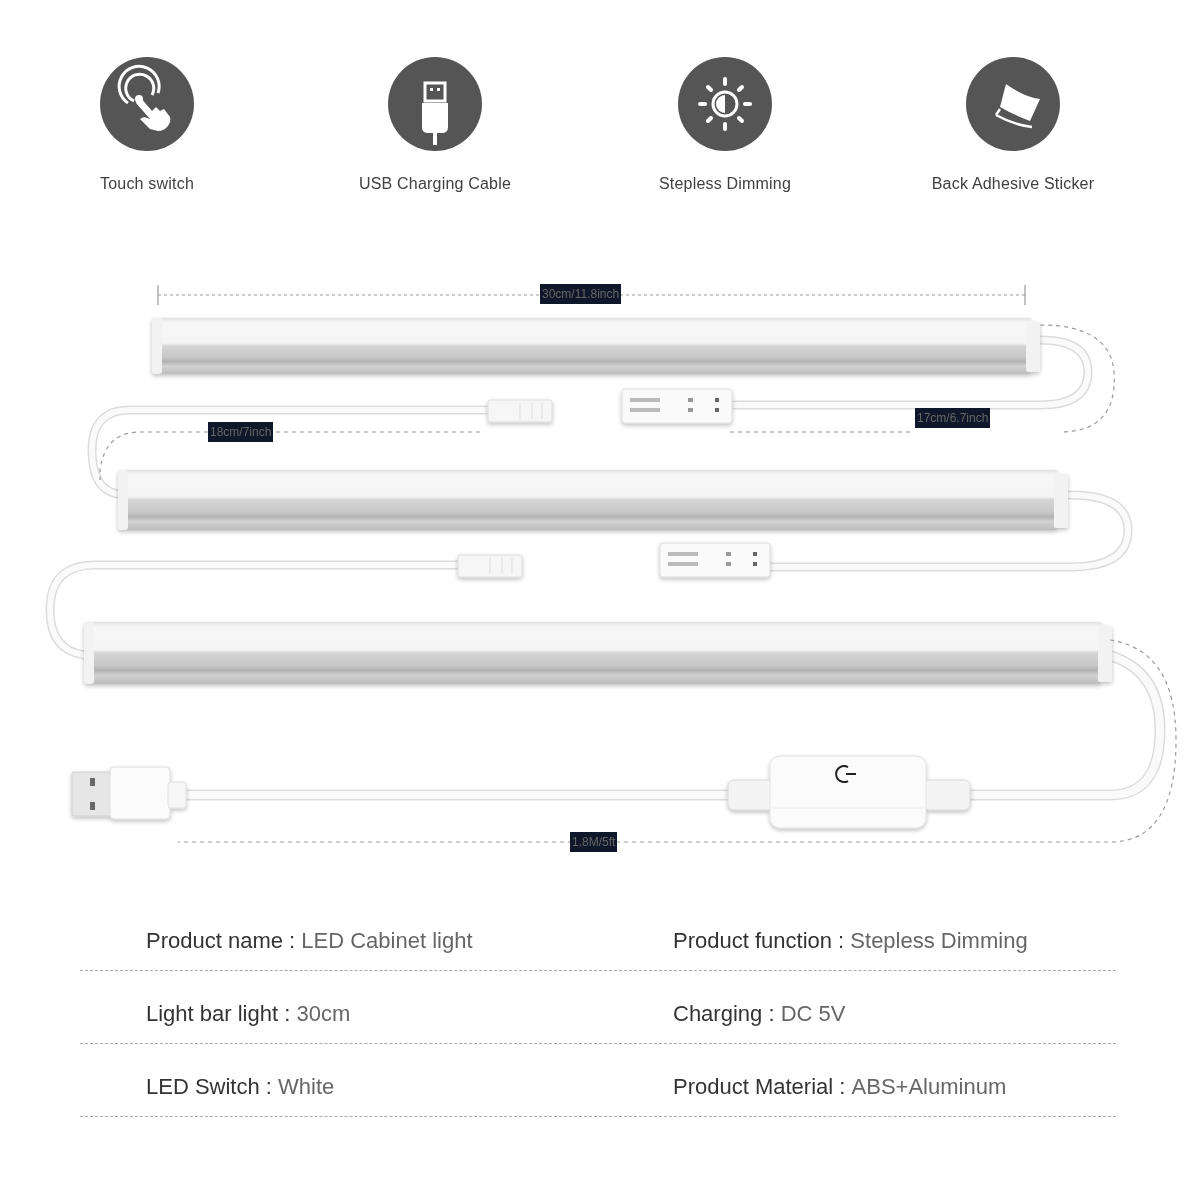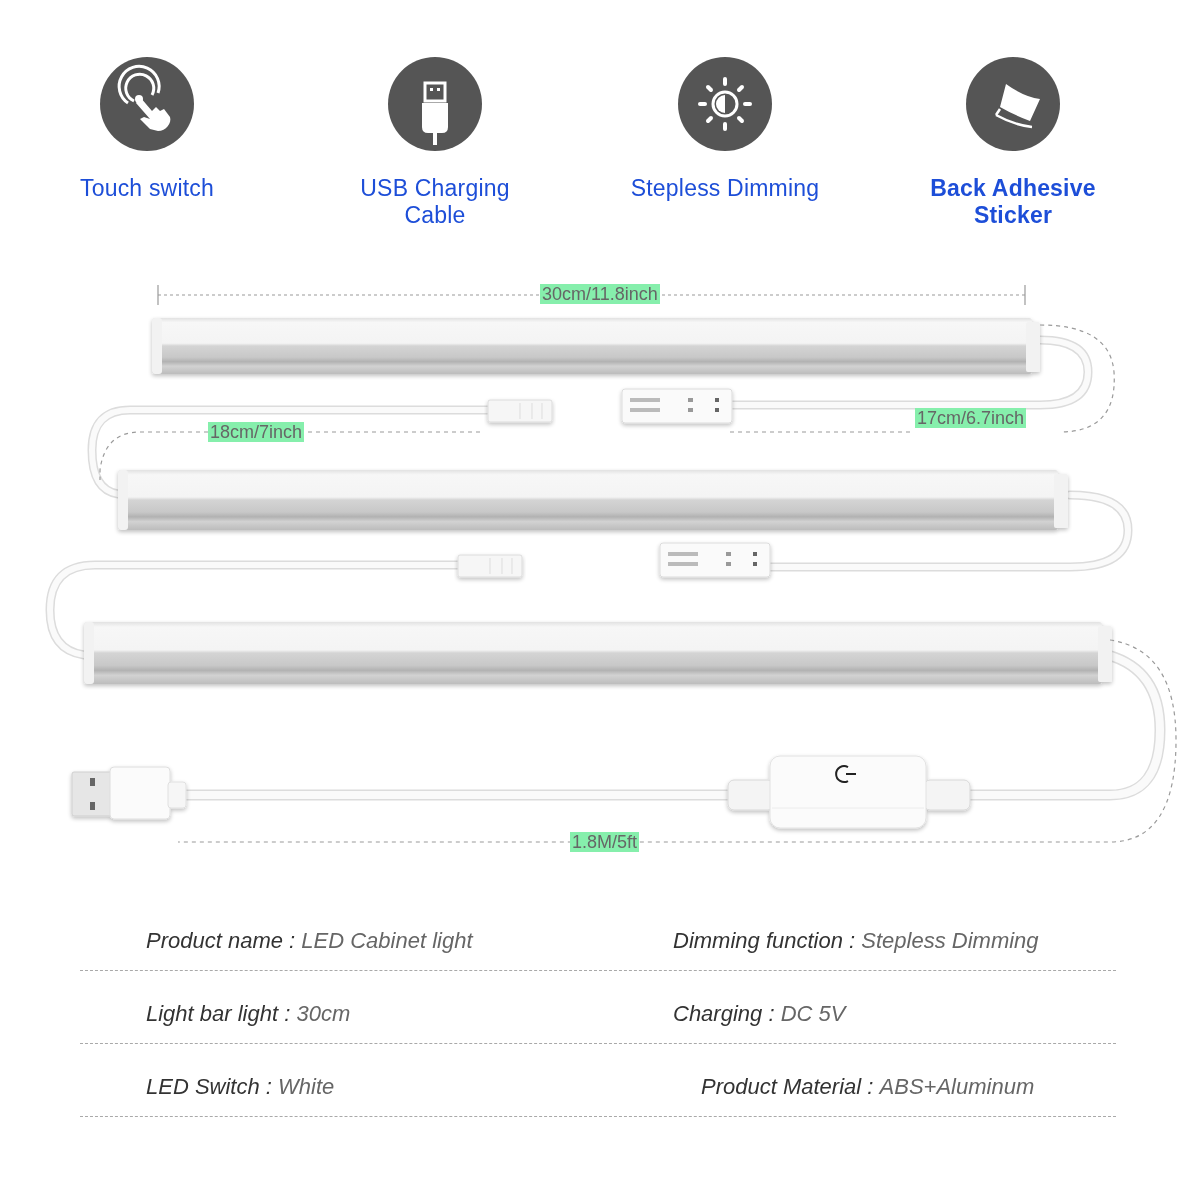--- a/index.html
+++ b/index.html
@@ -4,31 +4,31 @@
   <style>
     html, body { margin: 0; padding: 0; background: #ffffff; }
     body { width: 1200px; height: 1200px; position: relative; overflow: hidden;
            font-family: "Liberation Sans", "DejaVu Sans", sans-serif; color: #444; }
 
     
     .feature { position: absolute; top: 57px; width: 200px; text-align: center; }
     .feature .circle { width: 94px; height: 94px; border-radius: 50%; background: #555555;
                        margin: 0 auto; position: relative; }
     .feature .circle svg { position: absolute; left: 0; top: 0; width: 94px; height: 94px; }
-    .feature .label { margin-top: 24px; font-size: 23px; color: #1d4ed8; letter-spacing: 0.2px; }
+    .feature .label { margin-top: 24px; font-size: 16px; color: #404040; letter-spacing: 0.2px; }
 
     
     .diagram { position: absolute; left: 0; top: 0; width: 1200px; height: 900px; }
-    .dim-label { position: absolute; font-size: 18px; color: #666; background: #86efac;
+    .dim-label { position: absolute; font-size: 12px; color: #666; background: #0f172a;
                  padding: 0 2px; line-height: 20px; }
 
     
     .spec-row { position: absolute; left: 80px; width: 1036px; height: 60px;
                 border-bottom: 1.5px dashed #a9a9a9; }
-    .spec { position: absolute; top: 18px; font-size: 22px; color: #444; white-space: nowrap; font-style: italic; }
+    .spec { position: absolute; top: 18px; font-size: 22px; color: #444; white-space: nowrap; }
     .spec .k { color: #333; font-weight: 500; }
     .spec .v { color: #666; font-weight: 300; }
   </style>
 </head>
 <body>
 
 <div class="feature" style="left:47px;">
   <div class="circle">
     <svg viewBox="0 0 94 94">
       <path d="M34 44 A14 14 0 1 1 52 38" fill="none" stroke="#fff" stroke-width="3"></path>
@@ -66,21 +66,21 @@
         <line x1="30" y1="30" x2="33" y2="33"></line>
         <line x1="61" y1="61" x2="64" y2="64"></line>
         <line x1="30" y1="64" x2="33" y2="61"></line>
         <line x1="61" y1="33" x2="64" y2="30"></line>
       </g>
     </svg>
   </div>
   <div class="label">Stepless Dimming</div>
 </div>
 
-<div class="feature" style="left:913px;font-weight:bold;">
+<div class="feature" style="left:913px;">
   <div class="circle">
     <svg viewBox="0 0 94 94">
       <path d="M40 27 Q58 40 74 42 L64 64 Q48 58 34 50 Z" fill="#fff"></path>
       <path d="M30 58 Q48 68 66 70" fill="none" stroke="#fff" stroke-width="2.5"></path>
       <path d="M34 52 L30 58" stroke="#fff" stroke-width="2.5"></path>
     </svg>
   </div>
   <div class="label">Back Adhesive Sticker</div>
 </div>
 
@@ -212,38 +212,38 @@
 <div class="dim-label" style="left:208px; top:422px;text-align:right;">18cm/7inch</div>
 <div class="dim-label" style="left:915px; top:408px;">17cm/6.7inch</div>
 <div class="dim-label" style="left:570px; top:832px;">1.8M/5ft</div>
 
 <div class="spec-row" style="top:910px;">
   <div class="spec" style="left:66px;">
     <span class="k">Product name :</span>
     <span class="v">LED Cabinet light</span>
   </div>
   <div class="spec" style="left:593px;">
-    <span class="k">Dimming function :</span>
+    <span class="k">Product function :</span>
     <span class="v">Stepless Dimming</span>
   </div>
 </div>
 
 <div class="spec-row" style="top:983px;">
   <div class="spec" style="left:66px;">
     <span class="k">Light bar light :</span>
     <span class="v">30cm</span>
   </div>
   <div class="spec" style="left:593px;">
     <span class="k">Charging :</span>
     <span class="v">DC 5V</span>
   </div>
 </div>
 
 <div class="spec-row" style="top:1056px;">
   <div class="spec" style="left:66px;">
     <span class="k">LED Switch :</span>
     <span class="v">White</span>
   </div>
-  <div class="spec" style="left:593px;margin-left:28px;">
+  <div class="spec" style="left:593px;">
     <span class="k">Product Material :</span>
     <span class="v">ABS+Aluminum</span>
   </div>
 </div>
 
 </body></html>

